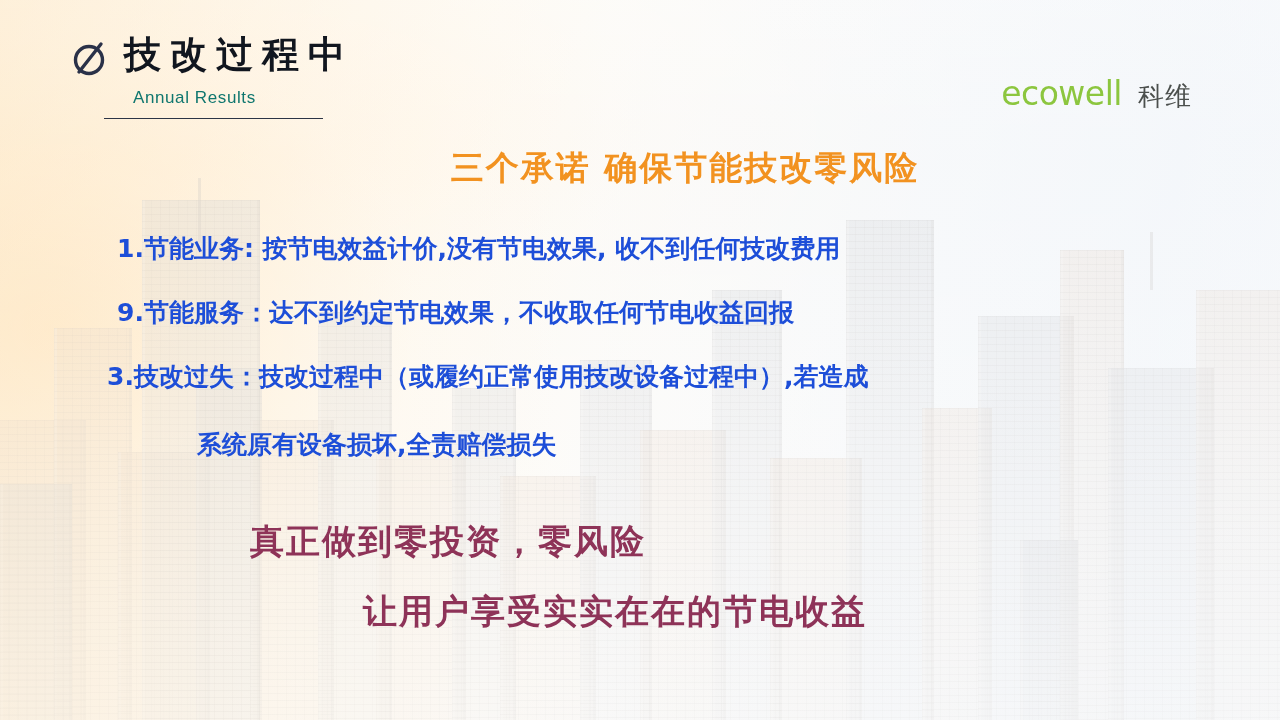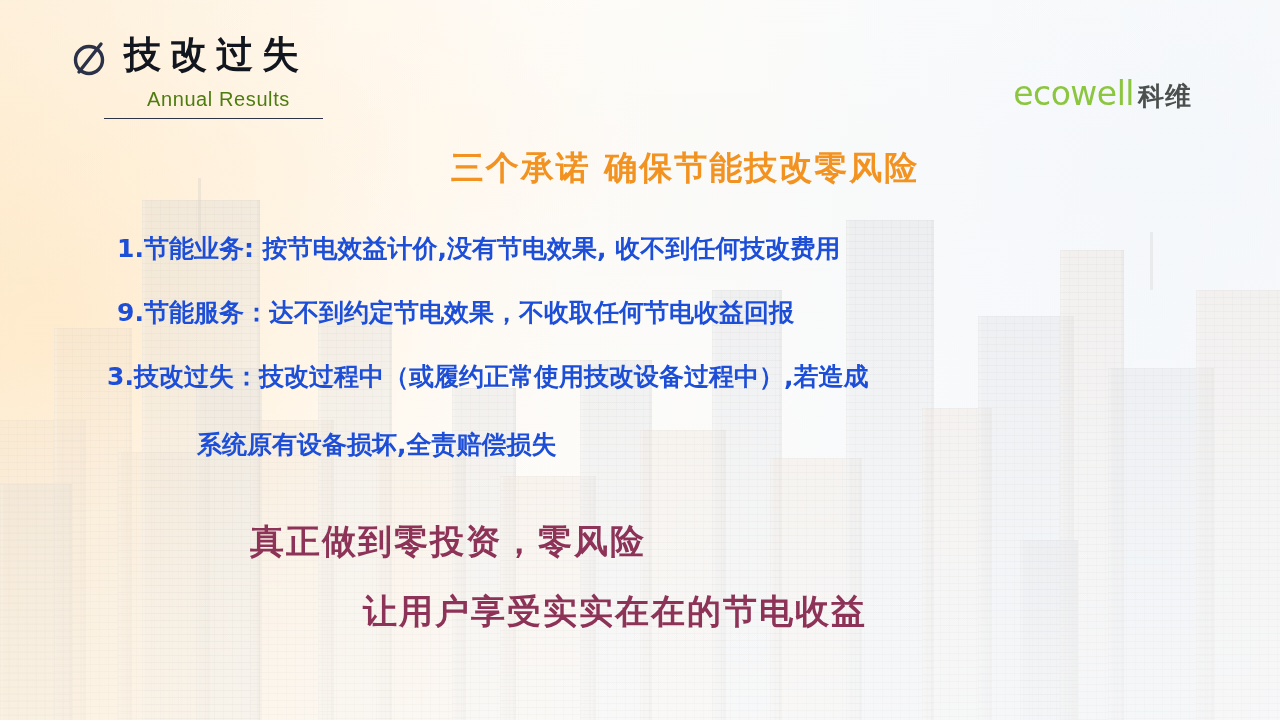--- a/index.html
+++ b/index.html
@@ -99,26 +99,26 @@
     font-size: 37px;
     font-weight: bold;
     letter-spacing: 9px;
     color: #11161f;
     white-space: nowrap;
     font-family: "DejaVu Sans", "Liberation Sans", sans-serif;
   }
 
   .slide-subtitle {
     position: absolute;
-    left: 147px;
+    left: 133px;
     top: 88px;
-    font-size: 20px;
+    font-size: 17px;
     font-weight: 500;
     letter-spacing: 0.6px;
-    color: #4d7c0f;
+    color: #0f766e;
     white-space: nowrap;
   }
 
   .title-rule {
     position: absolute;
     left: 104px;
     top: 118px;
     width: 219px;
     height: 1px;
     background: #2c3445;
@@ -134,23 +134,23 @@
   }
   .logo-en {
     font-size: 33px;
     font-weight: normal;
     color: #8cc63f;
     letter-spacing: -0.5px;
     font-family: "DejaVu Sans", "Liberation Sans", sans-serif;
   }
   .logo-cn {
     font-size: 26px;
-    font-weight: bold;
+    font-weight: normal;
     color: #4b4f4d;
-    margin-left: 4px;
+    margin-left: 16px;
     letter-spacing: 1px;
     font-family: "DejaVu Sans", "Liberation Sans", sans-serif;
   }
 
   
   .headline {
     position: absolute;
     left: 0;
     top: 146px;
     width: 1280px;
@@ -242,21 +242,21 @@
   <div class="bg-layer bg-haze"></div>
   <div class="bg-layer bg-wash"></div>
 
   <div class="header">
 
     <svg class="null-icon" viewBox="0 0 42 42">
       <circle cx="19" cy="22" r="13.5" fill="none" stroke="#2a3148" stroke-width="3.4"></circle>
       <line x1="9" y1="34" x2="31" y2="6" stroke="#2a3148" stroke-width="3.4" stroke-linecap="round"></line>
     </svg>
 
-    <div class="slide-title">技改过失</div>
+    <div class="slide-title">技改过程中</div>
     <div class="slide-subtitle">Annual Results</div>
     <div class="title-rule"></div>
 
     <div class="logo">
       <span class="logo-en">ecowell</span>
       <span class="logo-cn">科维</span>
     </div>
   </div>
 
   <div class="headline">三个承诺   确保节能技改零风险</div>

